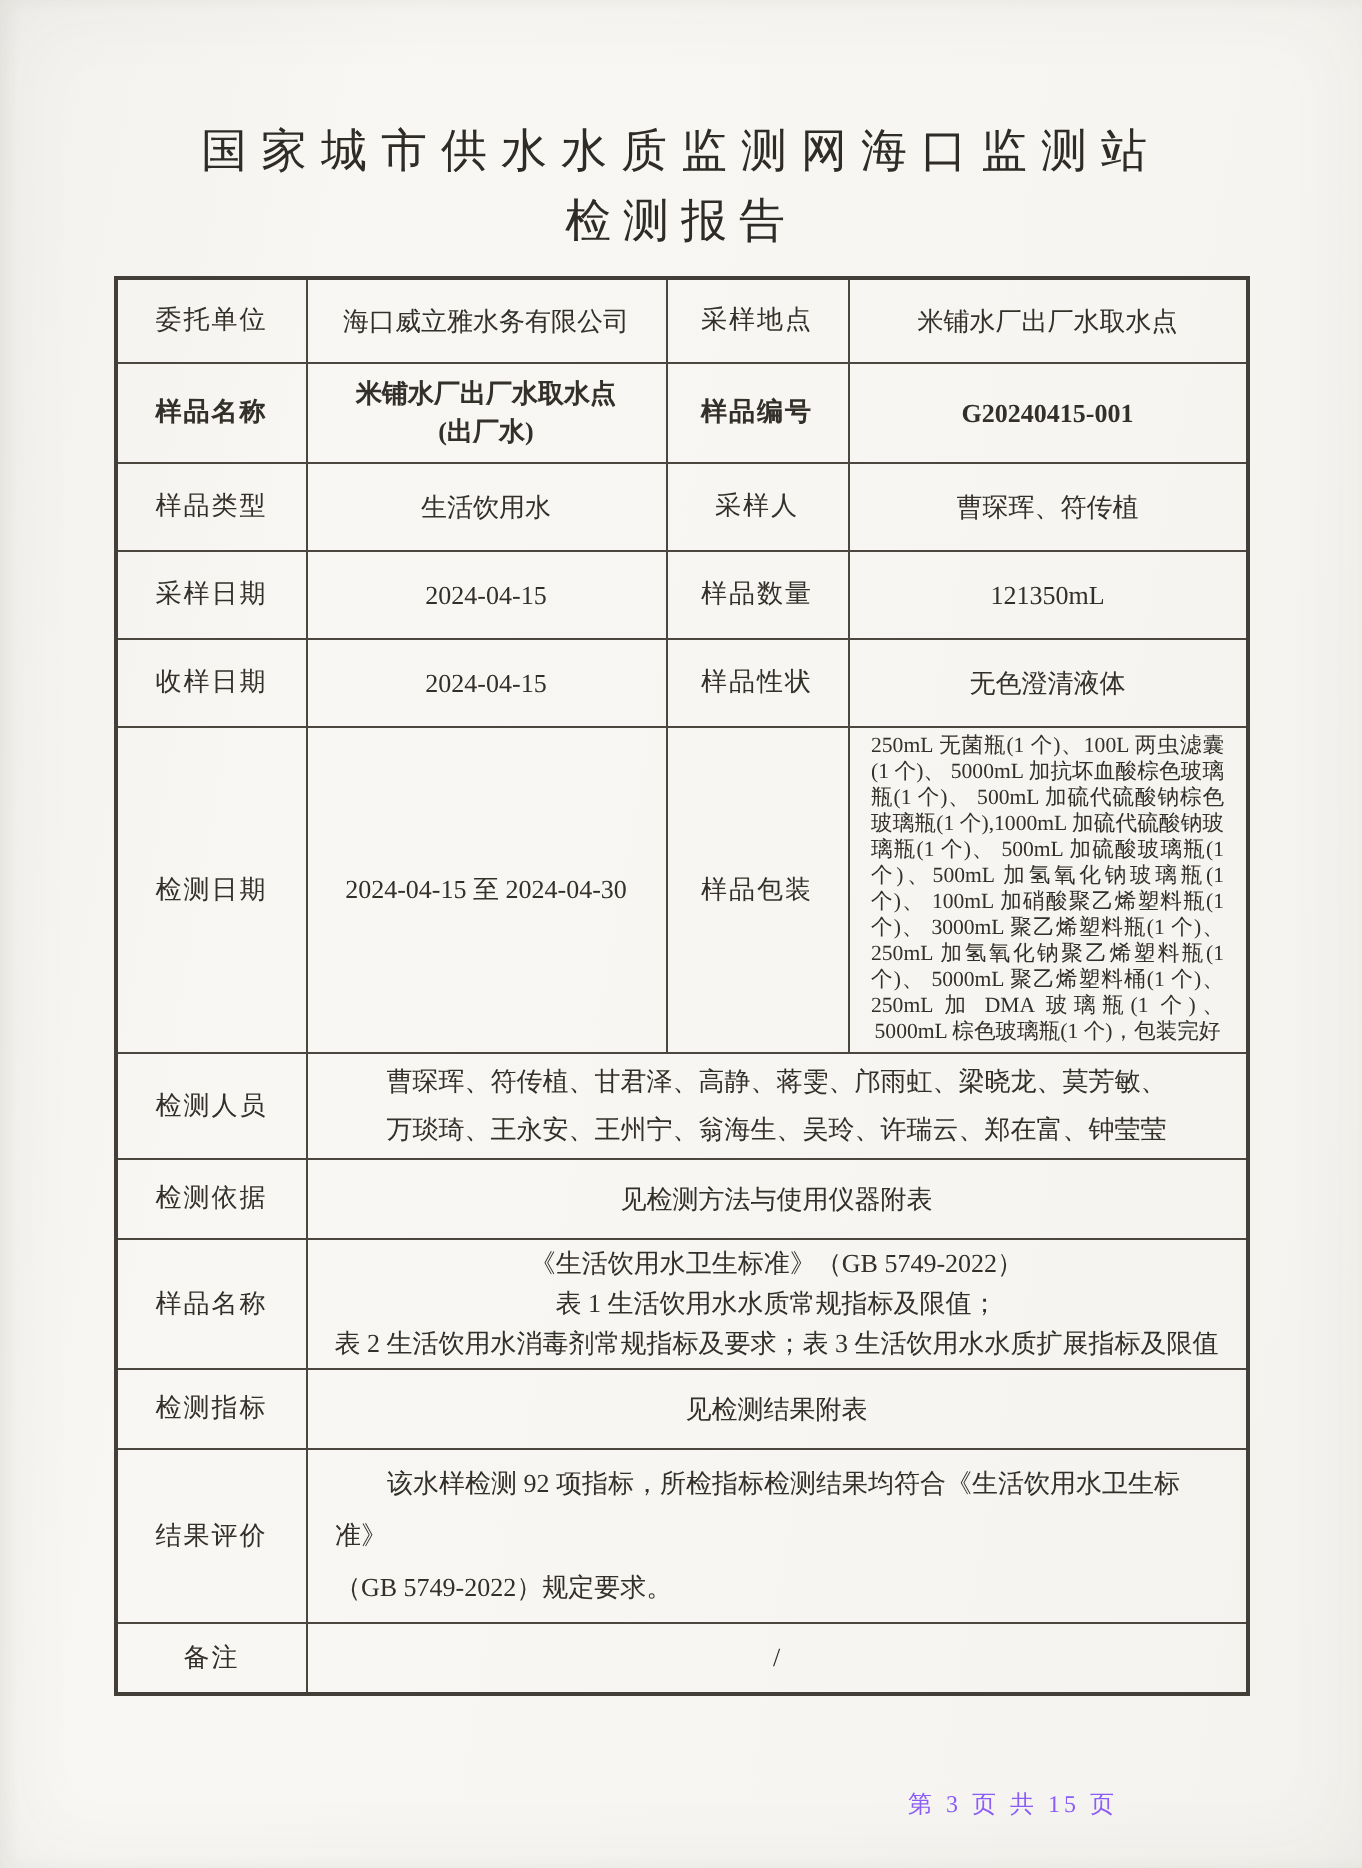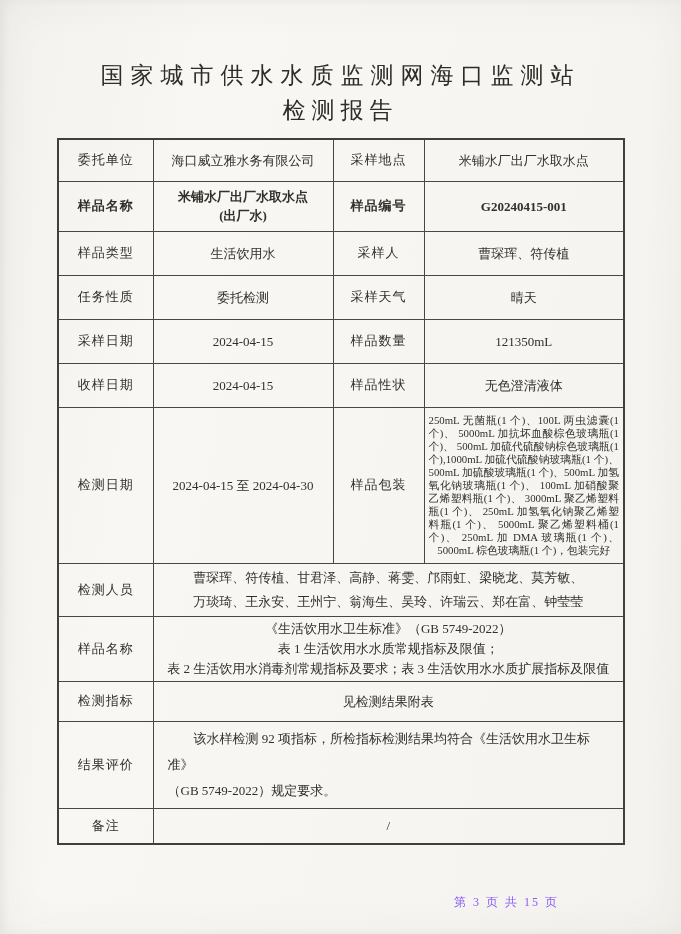--- a/index.html
+++ b/index.html
@@ -48,21 +48,21 @@
     white-space:pre-line;
     line-height:19px;
     color:#332f29;
   }
   td.pack{
     font-size:10.8px;
     line-height:13px;
     text-align:justify;
     text-align-last:center;
     text-justify:inter-character;
-    padding:3px 4px;
+    padding:3px 11px;
     white-space:normal;
   }
   td.persons{line-height:24px;}
   td.basis{line-height:20px;}
   td.evaluation{
     text-align:left;
     text-indent:2em;
     line-height:26px;
     padding:4px 14px;
   }
@@ -108,26 +108,20 @@
 (出厂水)</td>
       <td class="lab">样品编号</td>
       <td class="val">G20240415-001</td>
     </tr>
     <tr class="r3">
       <td class="lab">样品类型</td>
       <td class="val">生活饮用水</td>
       <td class="lab">采样人</td>
       <td class="val">曹琛珲、符传植</td>
     </tr>
-    <tr class="r4">
-      <td class="lab">任务性质</td>
-      <td class="val">委托检测</td>
-      <td class="lab">采样天气</td>
-      <td class="val">晴天</td>
-    </tr>
     <tr class="r5">
       <td class="lab">采样日期</td>
       <td class="val">2024-04-15</td>
       <td class="lab">样品数量</td>
       <td class="val">121350mL</td>
     </tr>
     <tr class="r6">
       <td class="lab">收样日期</td>
       <td class="val">2024-04-15</td>
       <td class="lab">样品性状</td>
@@ -136,20 +130,24 @@
     <tr class="r7">
       <td class="lab">检测日期</td>
       <td class="val">2024-04-15 至 2024-04-30</td>
       <td class="lab">样品包装</td>
       <td class="val pack">250mL 无菌瓶(1 个)、100L 两虫滤囊(1 个)、 5000mL 加抗坏血酸棕色玻璃瓶(1 个)、 500mL 加硫代硫酸钠棕色玻璃瓶(1 个),1000mL 加硫代硫酸钠玻璃瓶(1 个)、 500mL 加硫酸玻璃瓶(1 个)、500mL 加氢氧化钠玻璃瓶(1 个)、 100mL 加硝酸聚乙烯塑料瓶(1 个)、 3000mL 聚乙烯塑料瓶(1 个)、 250mL 加氢氧化钠聚乙烯塑料瓶(1 个)、 5000mL 聚乙烯塑料桶(1 个)、 250mL 加 DMA 玻璃瓶(1 个)、 5000mL 棕色玻璃瓶(1 个)，包装完好</td>
     </tr>
     <tr class="r8">
       <td class="lab">检测人员</td>
       <td class="val persons" colspan="3">曹琛珲、符传植、甘君泽、高静、蒋雯、邝雨虹、梁晓龙、莫芳敏、
 万琰琦、王永安、王州宁、翁海生、吴玲、许瑞云、郑在富、钟莹莹</td>
+    </tr>
+    <tr class="r9">
+      <td class="lab">检测依据</td>
+      <td class="val" colspan="3">见检测方法与使用仪器附表</td>
     </tr>
     <tr class="r10">
       <td class="lab">样品名称</td>
       <td class="val basis" colspan="3">《生活饮用水卫生标准》（GB 5749-2022）
 表 1  生活饮用水水质常规指标及限值；
 表 2  生活饮用水消毒剂常规指标及要求；表 3  生活饮用水水质扩展指标及限值</td>
     </tr>
     <tr class="r11">
       <td class="lab">检测指标</td>
       <td class="val" colspan="3">见检测结果附表</td>

